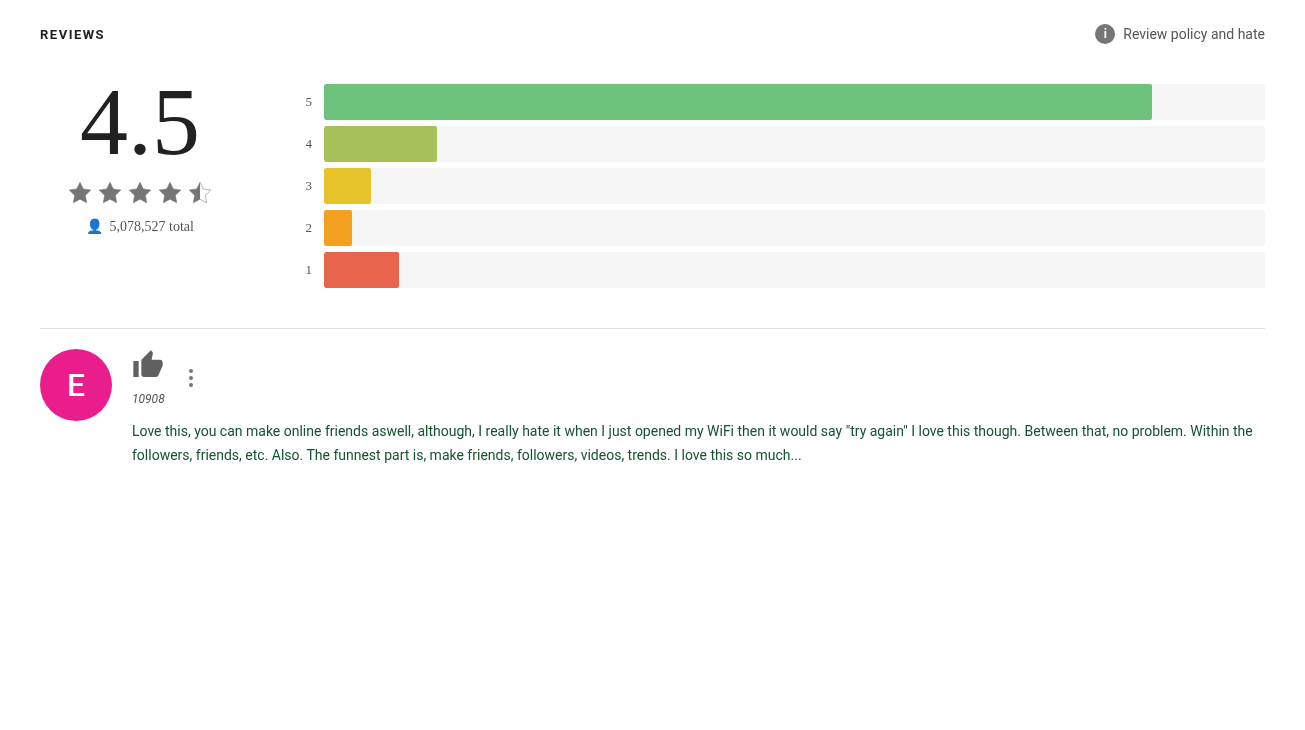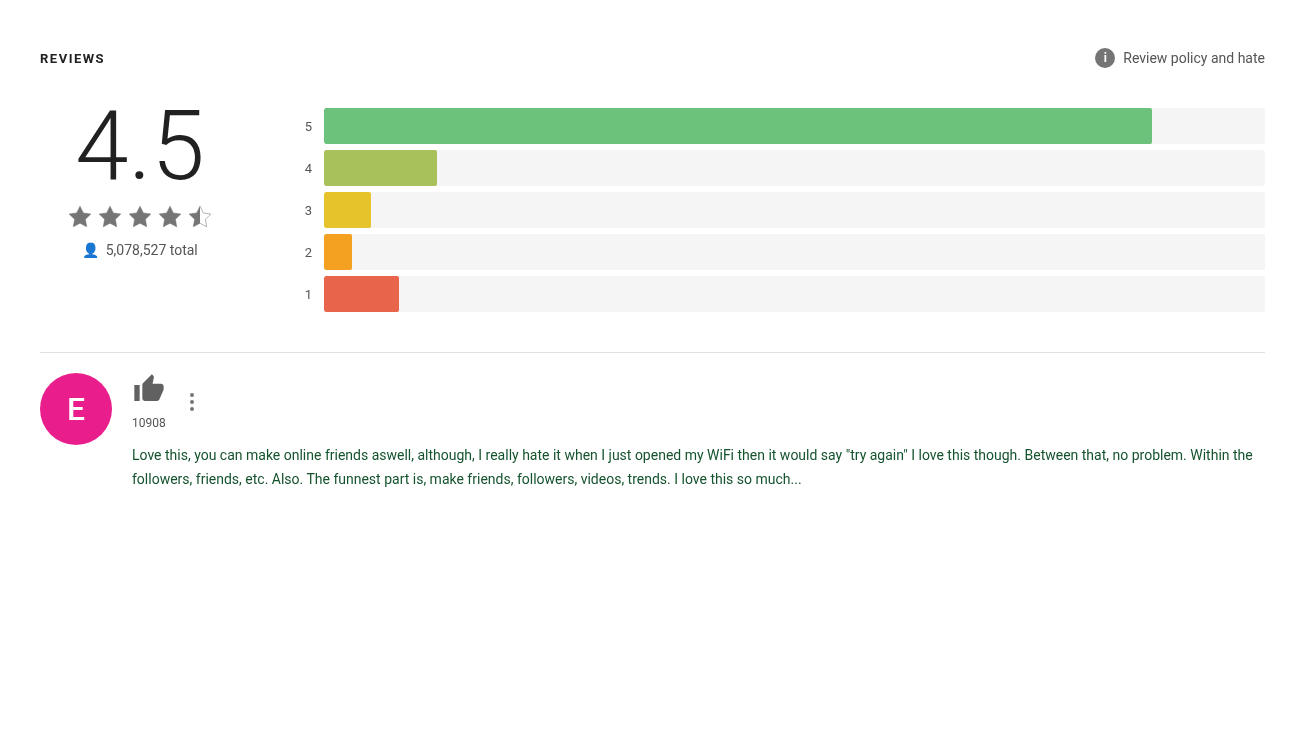--- a/index.html
+++ b/index.html
@@ -5,21 +5,21 @@
     * { margin: 0; padding: 0; box-sizing: border-box; }
     body {
       font-family: 'Roboto', Arial, sans-serif;
       background: #fff;
       color: #333;
       width: 1305px;
       min-height: 730px;
     }
 
     .page-container {
-      padding: 48px 40px;
+      padding: 24px 40px;
     }
 
     
     .reviews-header {
       display: flex;
       justify-content: space-between;
       align-items: center;
       margin-bottom: 30px;
     }
 
@@ -53,20 +53,21 @@
       font-weight: bold;
       flex-shrink: 0;
     }
 
     
     .rating-section {
       display: flex;
       align-items: flex-start;
       gap: 60px;
       margin-bottom: 40px;
+      font-family: Liberation Serif, serif;
     }
 
     .rating-left {
       display: flex;
       flex-direction: column;
       align-items: center;
       min-width: 200px;
     }
 
     .rating-number {
@@ -201,20 +202,21 @@
 
     .thumb-up-icon {
       font-size: 28px;
       color: #757575;
       cursor: pointer;
     }
 
     .like-count {
       font-size: 12px;
       color: #555;
+      font-style: italic;
     }
 
     .more-icon {
       font-size: 22px;
       color: #757575;
       cursor: pointer;
       display: flex;
       flex-direction: column;
       gap: 3px;
       align-items: center;

